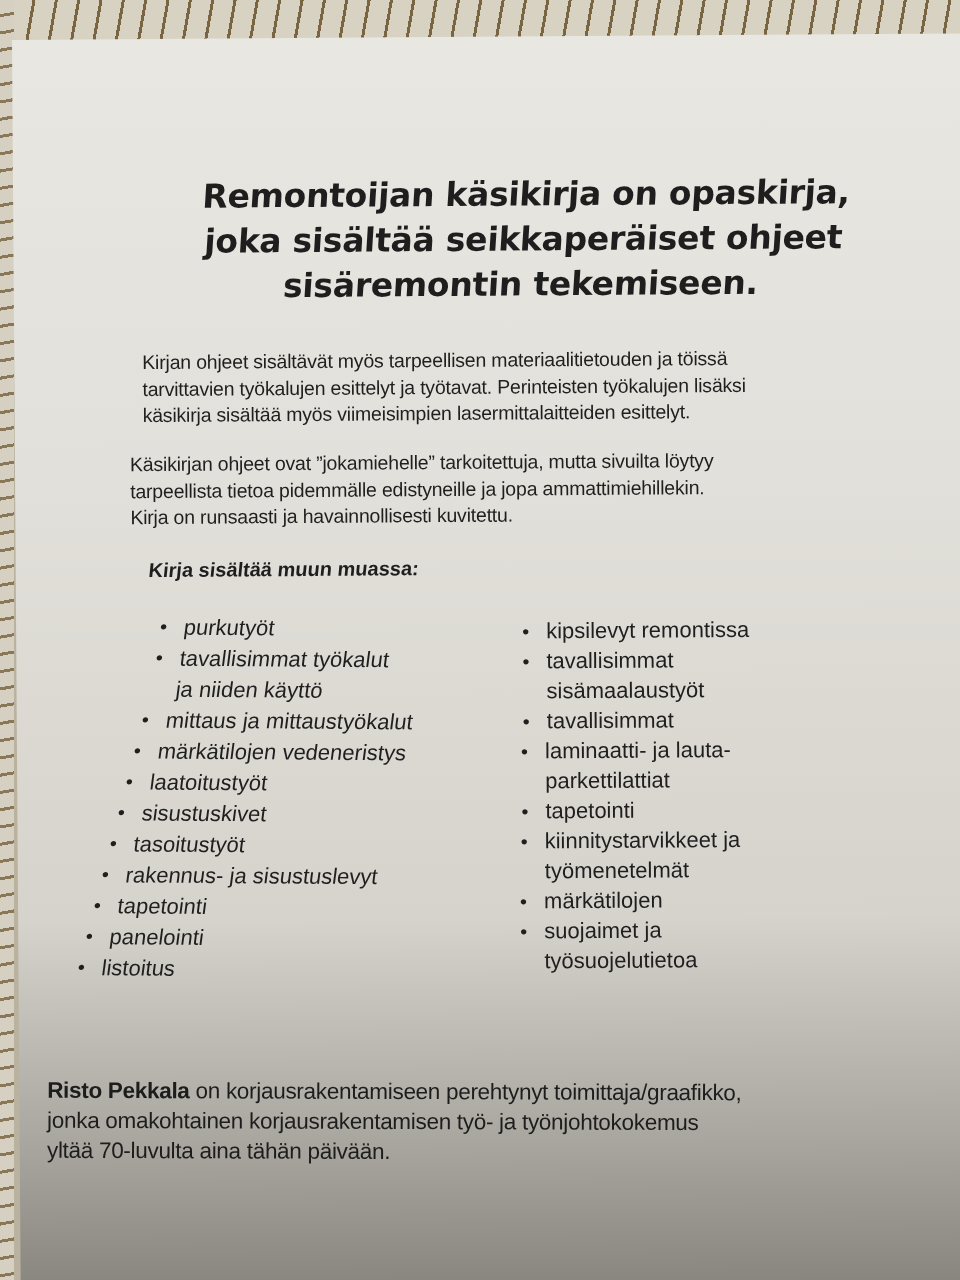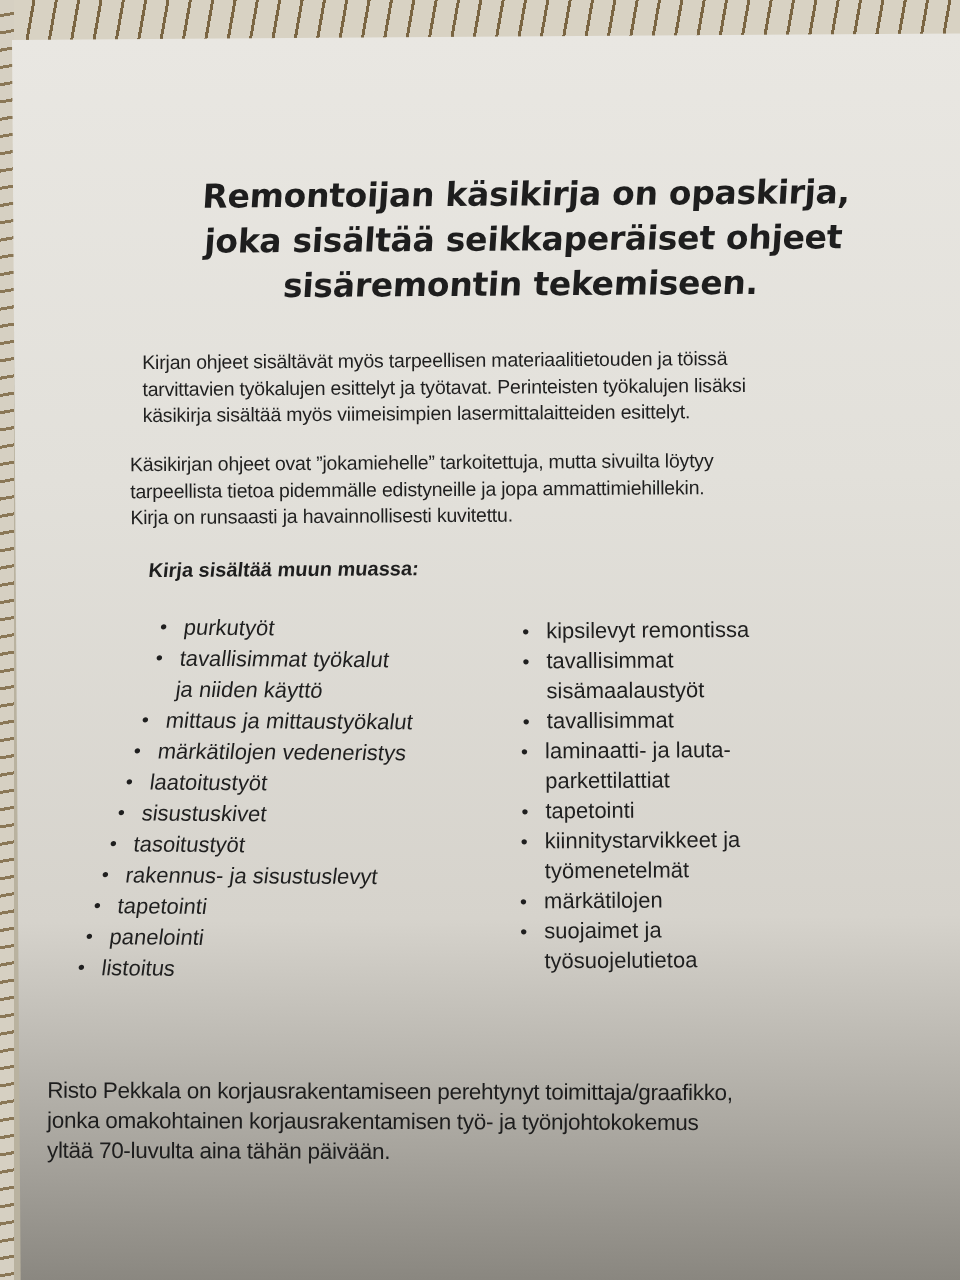--- a/index.html
+++ b/index.html
@@ -108,21 +108,21 @@
       left: 28px;
       top: 1036px;
       font-size: 22.5px;
       line-height: 30px;
       color: #1d1d1d;
       transform: rotate(0.6deg);
       transform-origin: top left;
       letter-spacing: -0.3px;
     }
     .author .al { display: block; white-space: nowrap; }
-    .author .name { font-weight: normal; }
+    .author .name { font-weight: bold; }
   </style>
 </head>
 <body>
 
 <div class="backdrop"></div>
 <div class="backdrop-left"></div>
 
 <div class="paper">
   <h1 class="headline" style="margin:0;">
     <span class="hl-line">Remontoijan käsikirja on opaskirja,</span>

